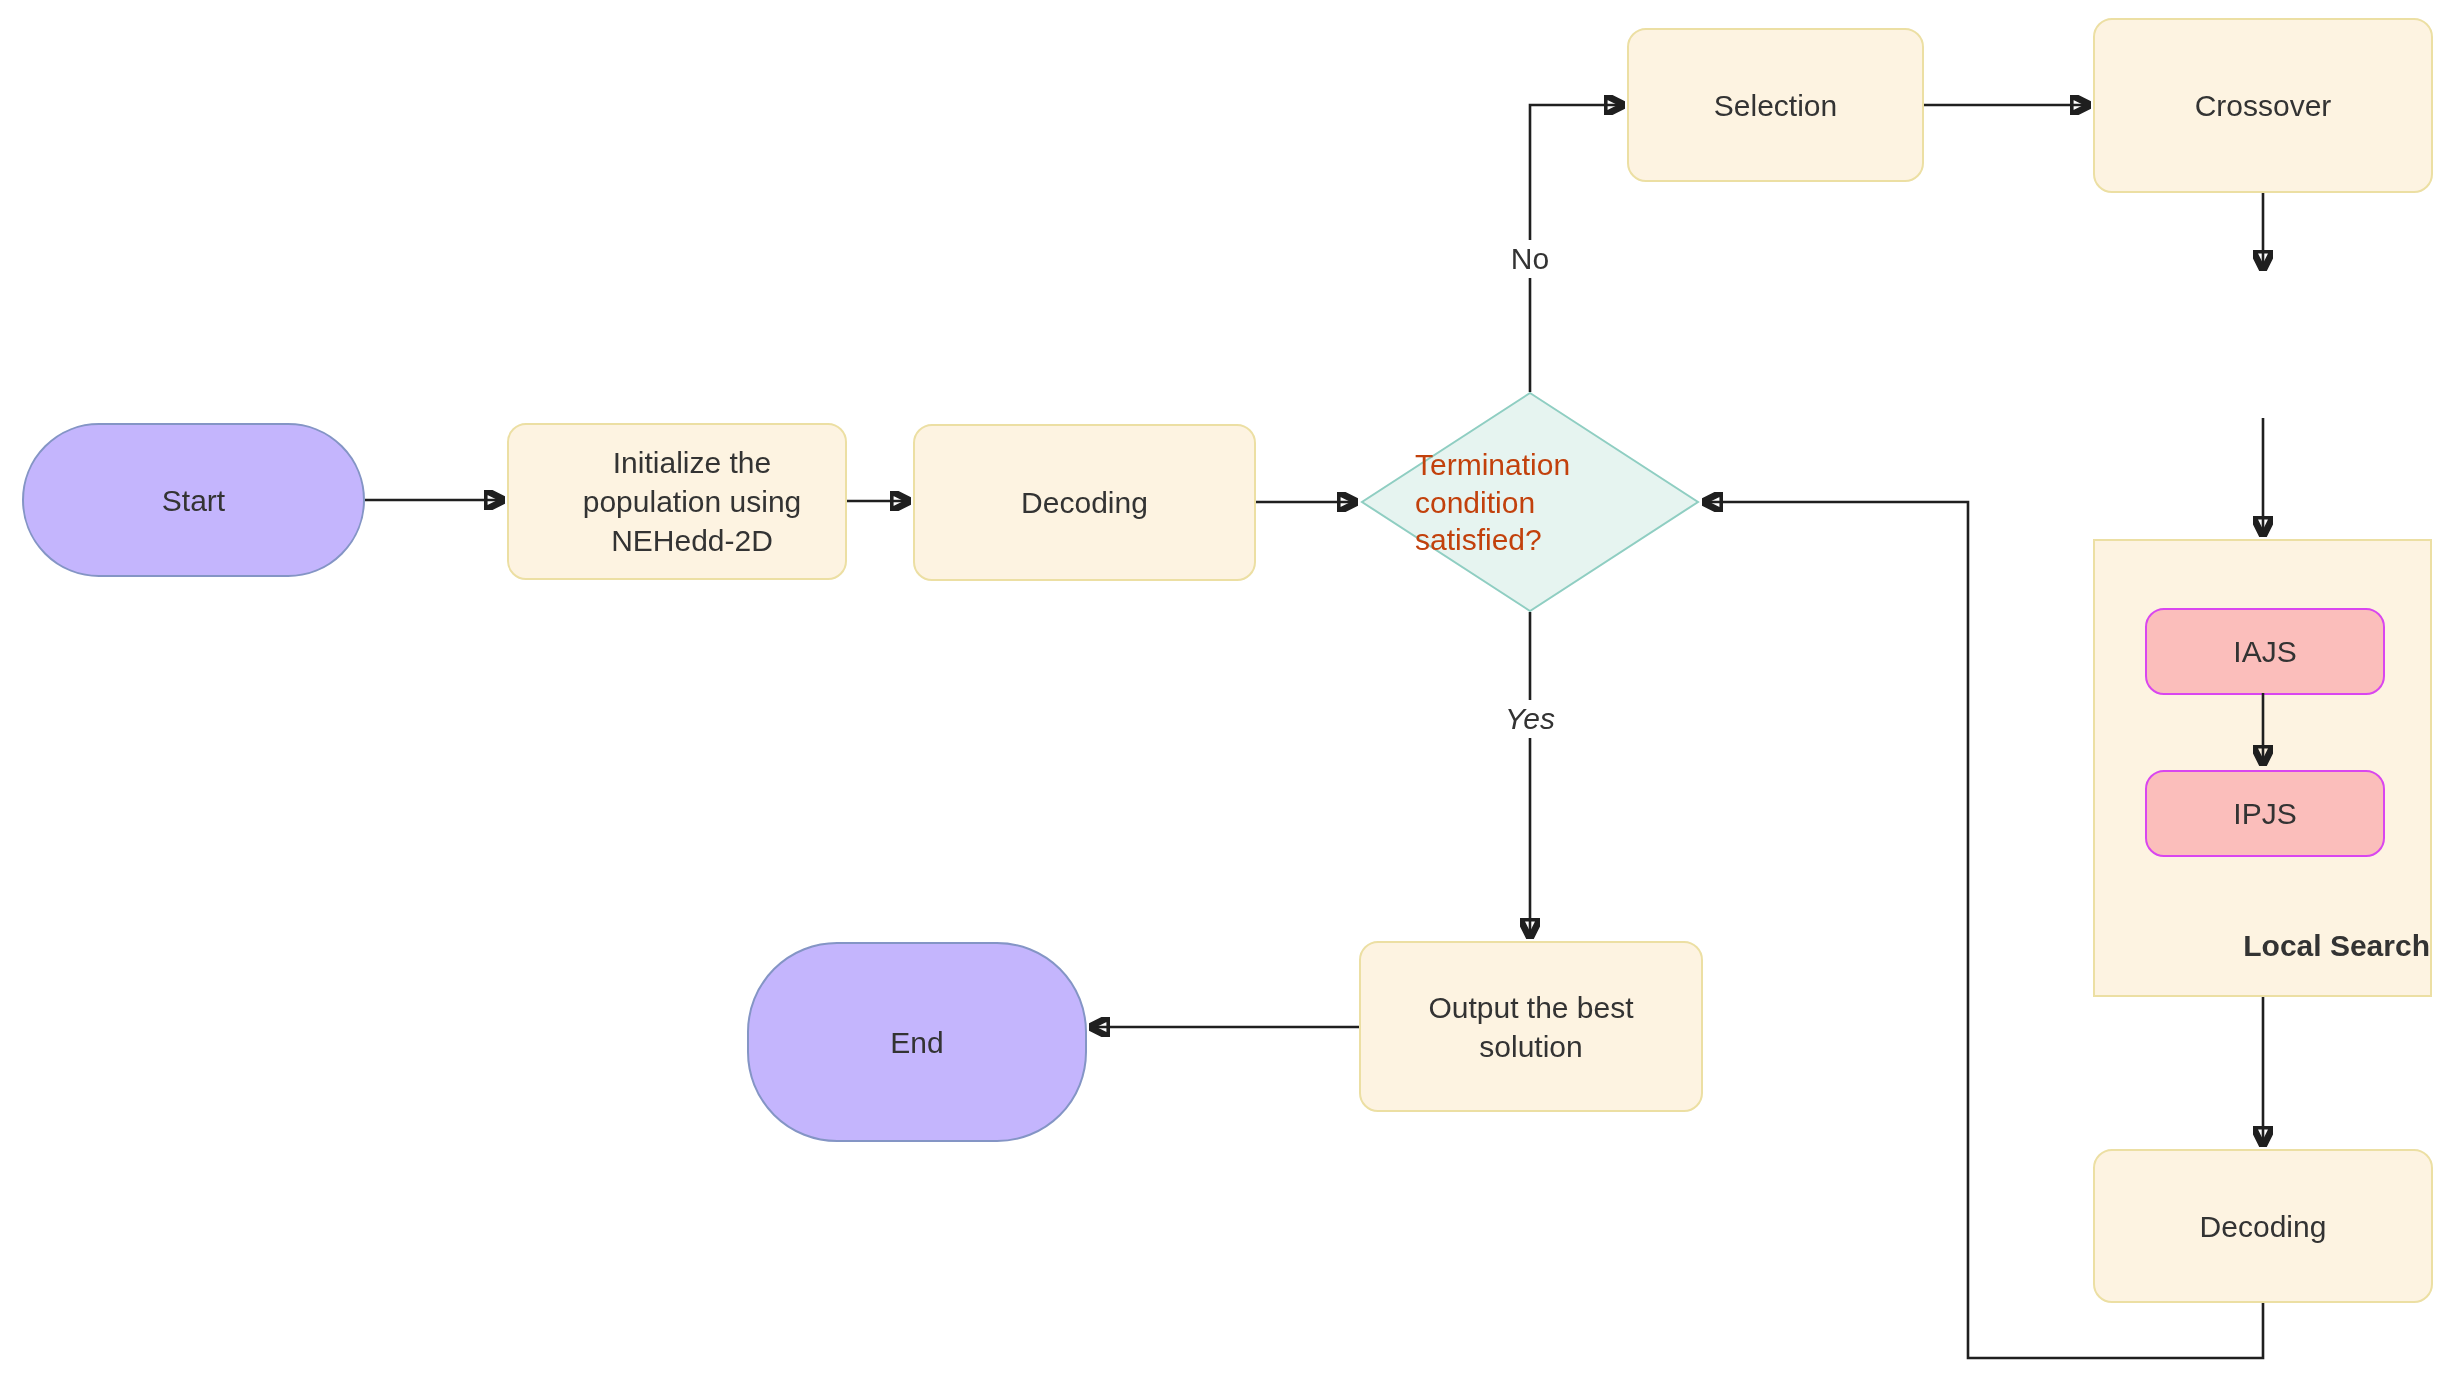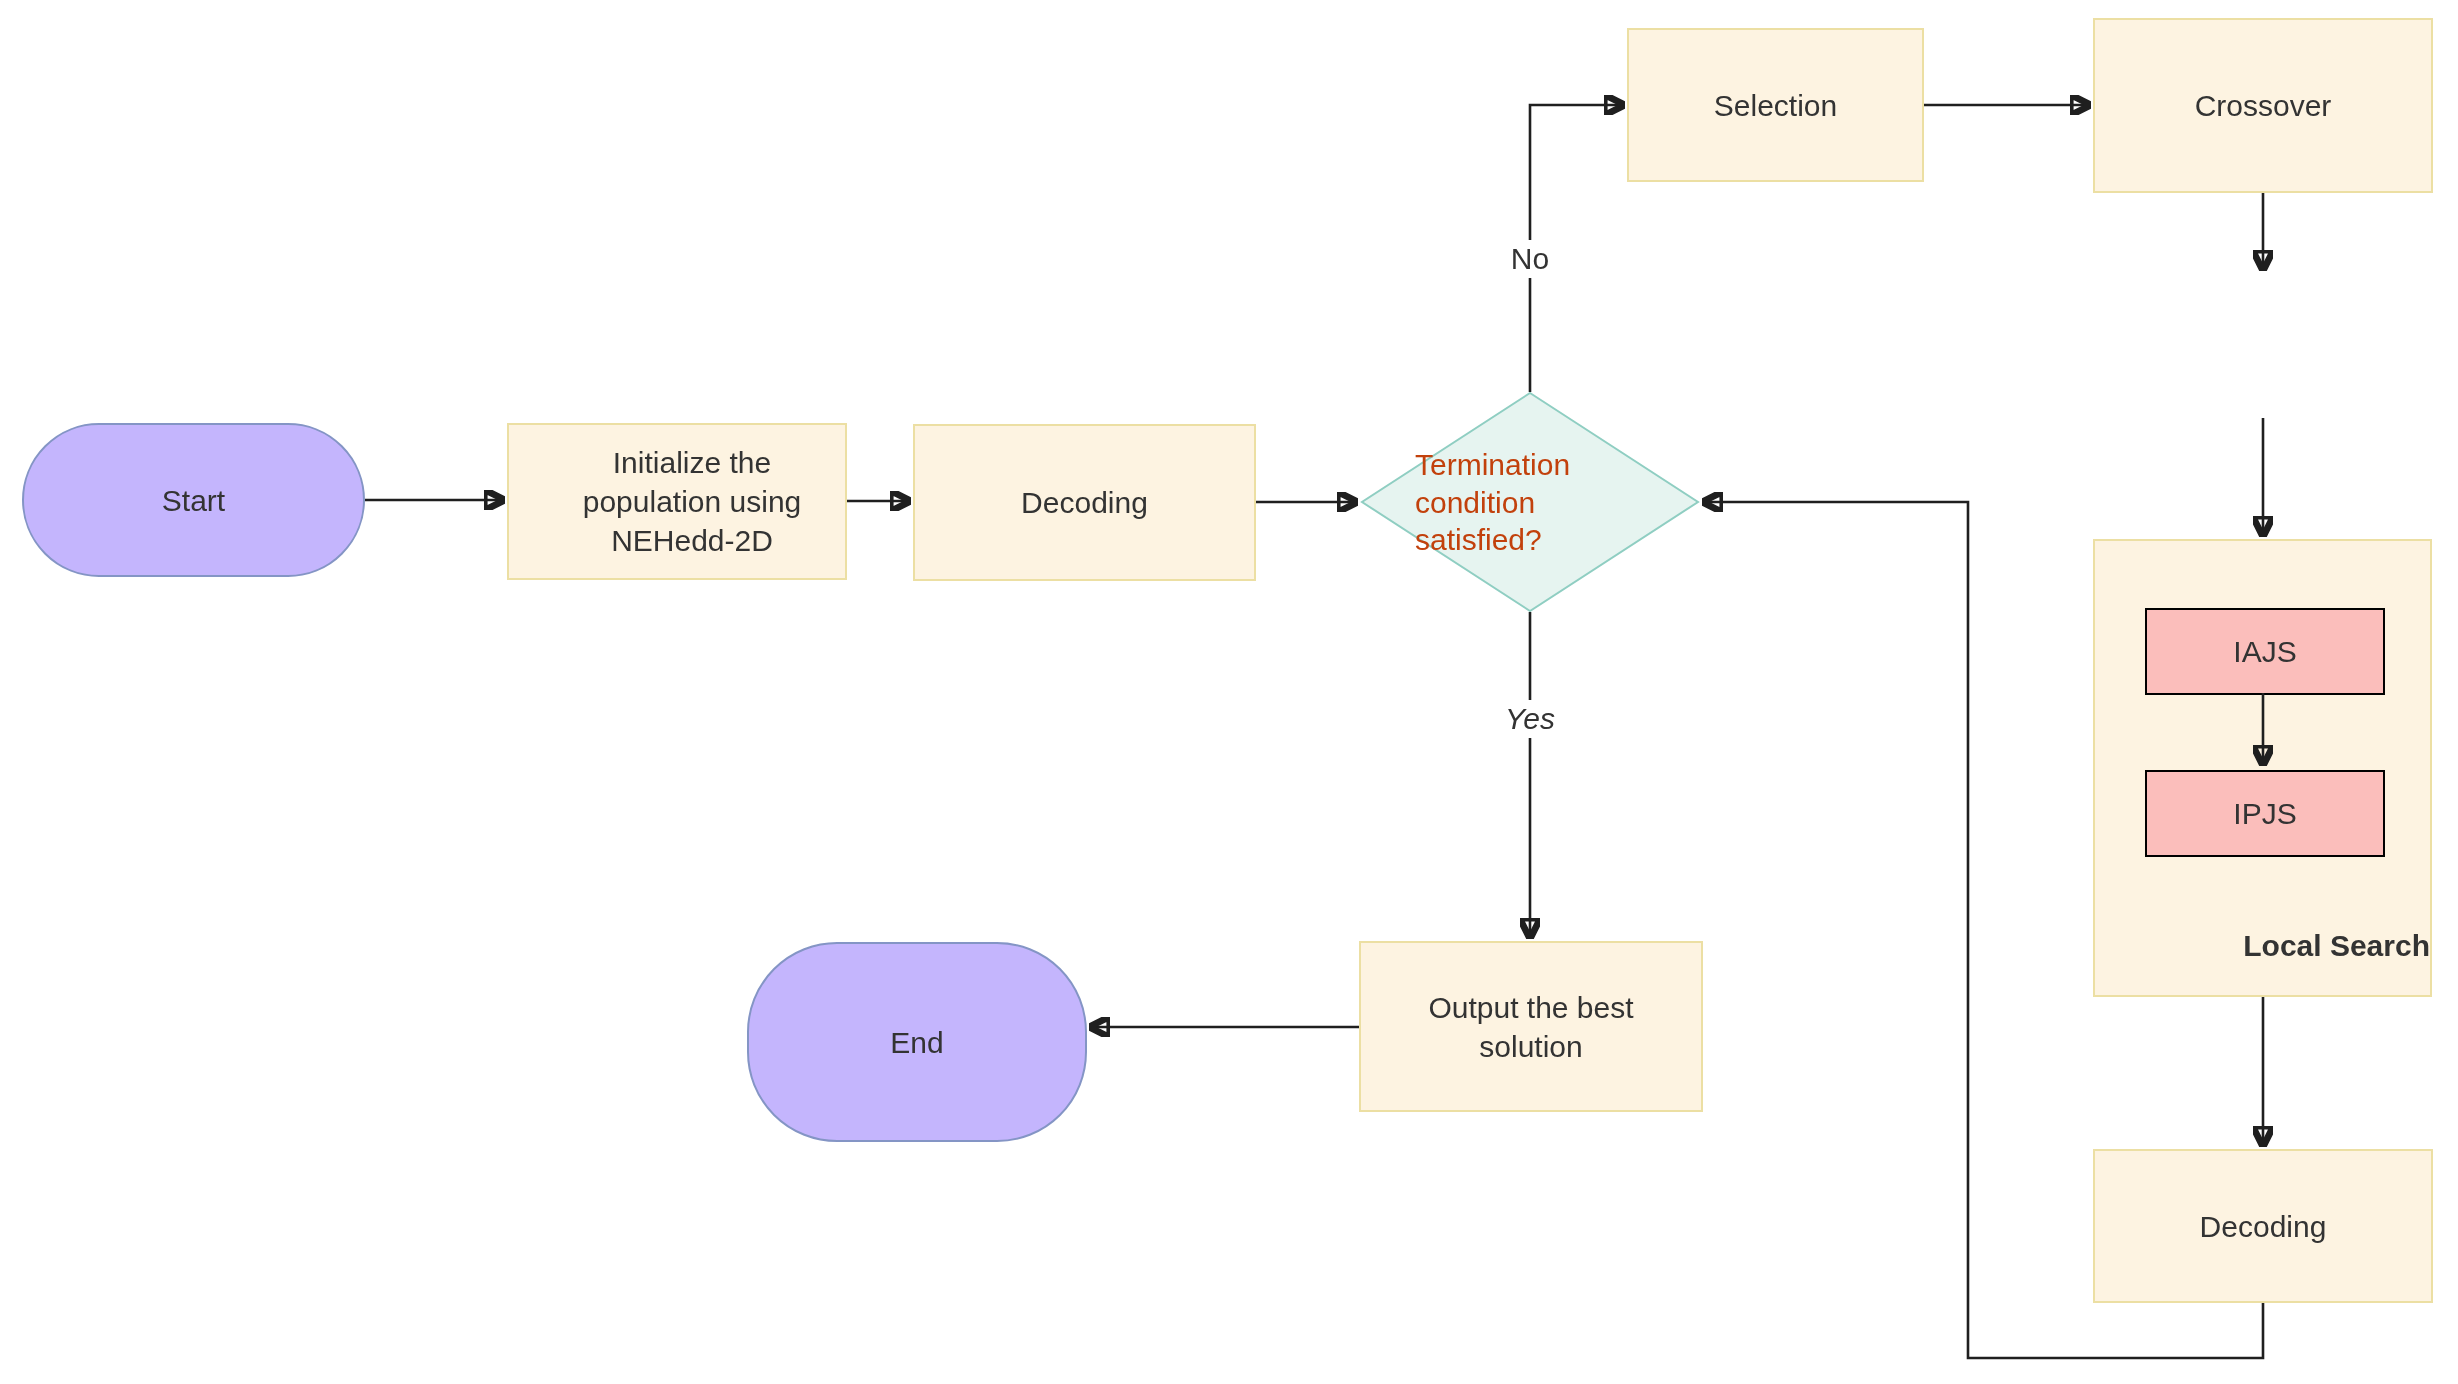--- a/index.html
+++ b/index.html
@@ -15,34 +15,35 @@
     position: absolute;
     box-sizing: border-box;
     display: flex;
     align-items: center;
     justify-content: center;
     text-align: center;
     font-size: 30px;
     line-height: 1.3;
     color: #333333;
     z-index: 2;
+    border-radius: 19px;
   }
   .terminator {
     background: #c4b5fd;
     border: 2px solid #8495C5;
     border-radius: 90px;
   }
   .process {
     background: #FDF3E1;
     border: 2px solid #ECDFA3;
     padding: 0 14px;
   }
   .sub {
     background: #FBBEBB;
-    border: 2px solid #000000;
+    border: 2px solid #d946ef;
     padding: 0;
   }
   .group {
     position: absolute;
     box-sizing: border-box;
     background: #FDF3E1;
     border: 2px solid #ECDFA3;
     z-index: 1;
   }
   .group-label {

